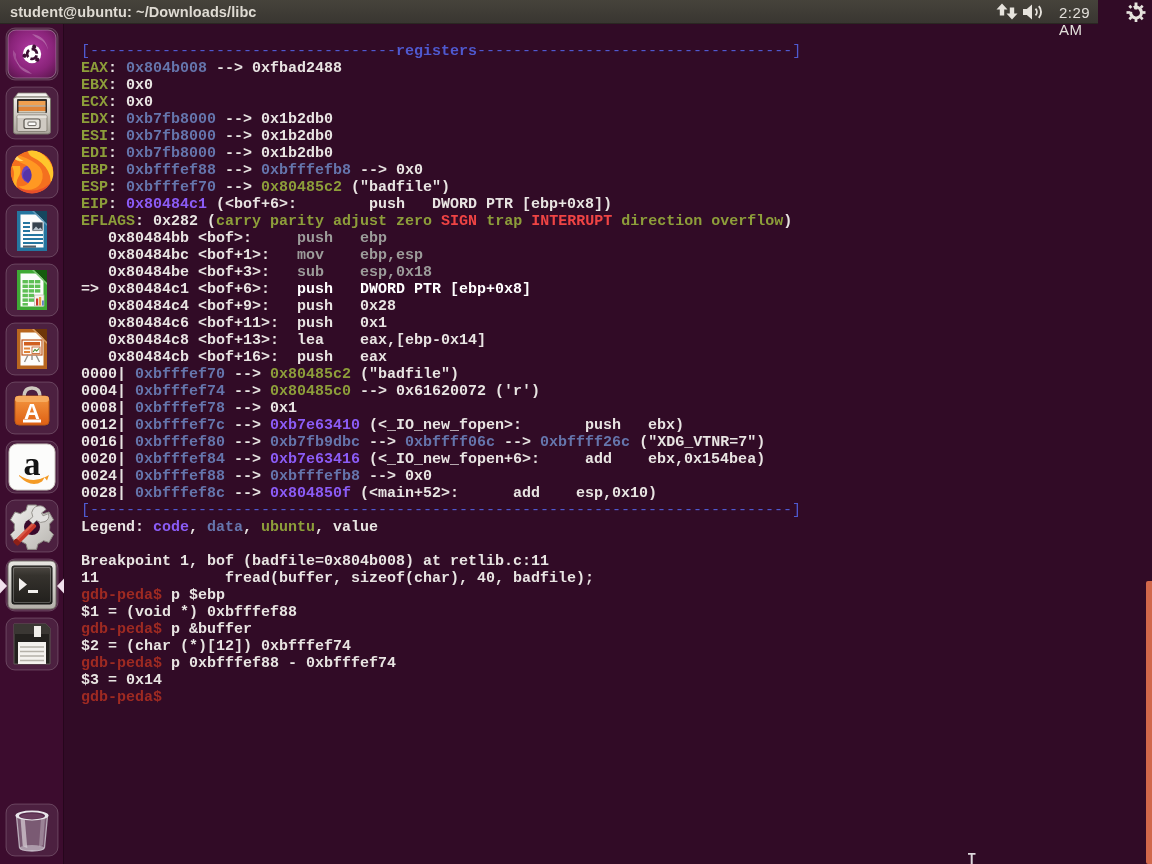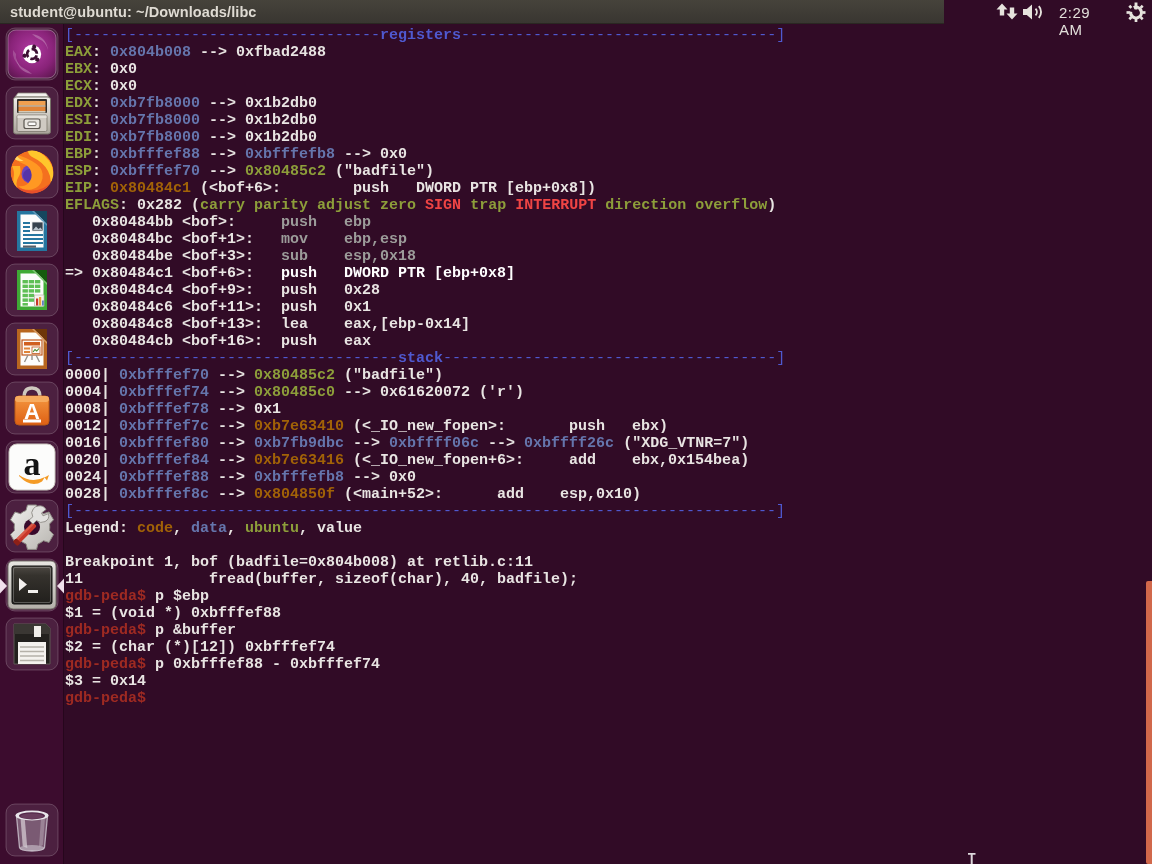--- a/index.html
+++ b/index.html
@@ -1,30 +1,30 @@
 <!DOCTYPE html>
 <html><head>
 <meta charset="utf-8">
 <style>
 html,body{margin:0;padding:0;width:1152px;height:864px;overflow:hidden;background:#310b26;}
-#topbar{position:absolute;left:0;top:0;width:944px;height:24px;
+#topbar{position:absolute;left:0;top:0;width:1098px;height:24px;
  background:linear-gradient(#46433b,#393631);border-bottom:1px solid #2a2722;box-sizing:border-box;
  font-family:"Liberation Sans",sans-serif;color:#dfdbd3;padding-left:10px;}
 #wintitle{position:absolute;left:10px;top:4px;font-size:14.5px;font-weight:bold;letter-spacing:0.1px;}
 #clock{position:absolute;left:1059px;top:4px;font-size:15px;color:#e2dfda;letter-spacing:0.5px;}
 #launcher{position:absolute;left:0;top:24px;width:64px;height:840px;background:#3c0c2e;
  box-shadow:inset -1px 0 0 rgba(15,0,10,0.5);}
 #term{position:absolute;left:64px;top:24px;width:1088px;height:840px;background:#310b26;}
-pre{margin:0;padding:3px 0 0 1px;font-family:"Liberation Mono",monospace;
+pre{margin:16px;padding:3px 0 0 1px;font-family:"Liberation Mono",monospace;
  font-size:15px;line-height:17px;color:#e8e4e2;font-weight:bold;}
 .g{color:#8d9e3a;}  
 .G{color:#ffffff;}  
 .b{color:#6575ac;}  
 .s{color:#4f59cf;font-weight:normal;}  
-.r{color:#a16207;}  
+.r{color:#8b5cf6;}  
 .R{color:#ef4444;}  
 .p{color:#9e2a22;}  
 .d{color:#9c9c9a;}  
 #sbar{position:absolute;left:1146px;top:581px;width:6px;height:283px;
  background:#d1684b;border-radius:2px 0 0 2px;}
 </style>
 </head>
 <body>
 <div id="term">
     <pre id="txt"><span class="s">[----------------------------------<b>registers</b>-----------------------------------]</span>
@@ -39,21 +39,20 @@
 <span class="g">EIP</span>: <span class="r">0x80484c1</span> (&lt;bof+6&gt;:        push   DWORD PTR [ebp+0x8])
 <span class="g">EFLAGS</span>: 0x282 (<span class="g">carry parity adjust zero</span> <span class="R">SIGN</span> <span class="g">trap</span> <span class="R">INTERRUPT</span> <span class="g">direction overflow</span>)
    0x80484bb &lt;bof&gt;:     <span class="d">push   ebp</span>
    0x80484bc &lt;bof+1&gt;:   <span class="d">mov    ebp,esp</span>
    0x80484be &lt;bof+3&gt;:   <span class="d">sub    esp,0x18</span>
 =&gt; 0x80484c1 &lt;bof+6&gt;:   <span class="G">push   DWORD PTR [ebp+0x8]</span>
    0x80484c4 &lt;bof+9&gt;:   push   0x28
    0x80484c6 &lt;bof+11&gt;:  push   0x1
    0x80484c8 &lt;bof+13&gt;:  lea    eax,[ebp-0x14]
    0x80484cb &lt;bof+16&gt;:  push   eax
-<span class="s">[------------------------------------<b>stack</b>-------------------------------------]</span>
 0000| <span class="b">0xbfffef70</span> --&gt; <span class="g">0x80485c2</span> ("badfile")
 0004| <span class="b">0xbfffef74</span> --&gt; <span class="g">0x80485c0</span> --&gt; 0x61620072 ('r')
 0008| <span class="b">0xbfffef78</span> --&gt; 0x1
 0012| <span class="b">0xbfffef7c</span> --&gt; <span class="r">0xb7e63410</span> (&lt;_IO_new_fopen&gt;:       push   ebx)
 0016| <span class="b">0xbfffef80</span> --&gt; <span class="b">0xb7fb9dbc</span> --&gt; <span class="b">0xbffff06c</span> --&gt; <span class="b">0xbffff26c</span> ("XDG_VTNR=7")
 0020| <span class="b">0xbfffef84</span> --&gt; <span class="r">0xb7e63416</span> (&lt;_IO_new_fopen+6&gt;:     add    ebx,0x154bea)
 0024| <span class="b">0xbfffef88</span> --&gt; <span class="b">0xbfffefb8</span> --&gt; 0x0
 0028| <span class="b">0xbfffef8c</span> --&gt; <span class="r">0x804850f</span> (&lt;main+52&gt;:      add    esp,0x10)
 <span class="s">[------------------------------------------------------------------------------]</span>
 Legend: <span class="r">code</span>, <span class="b">data</span>, <span class="g">ubuntu</span>, value

